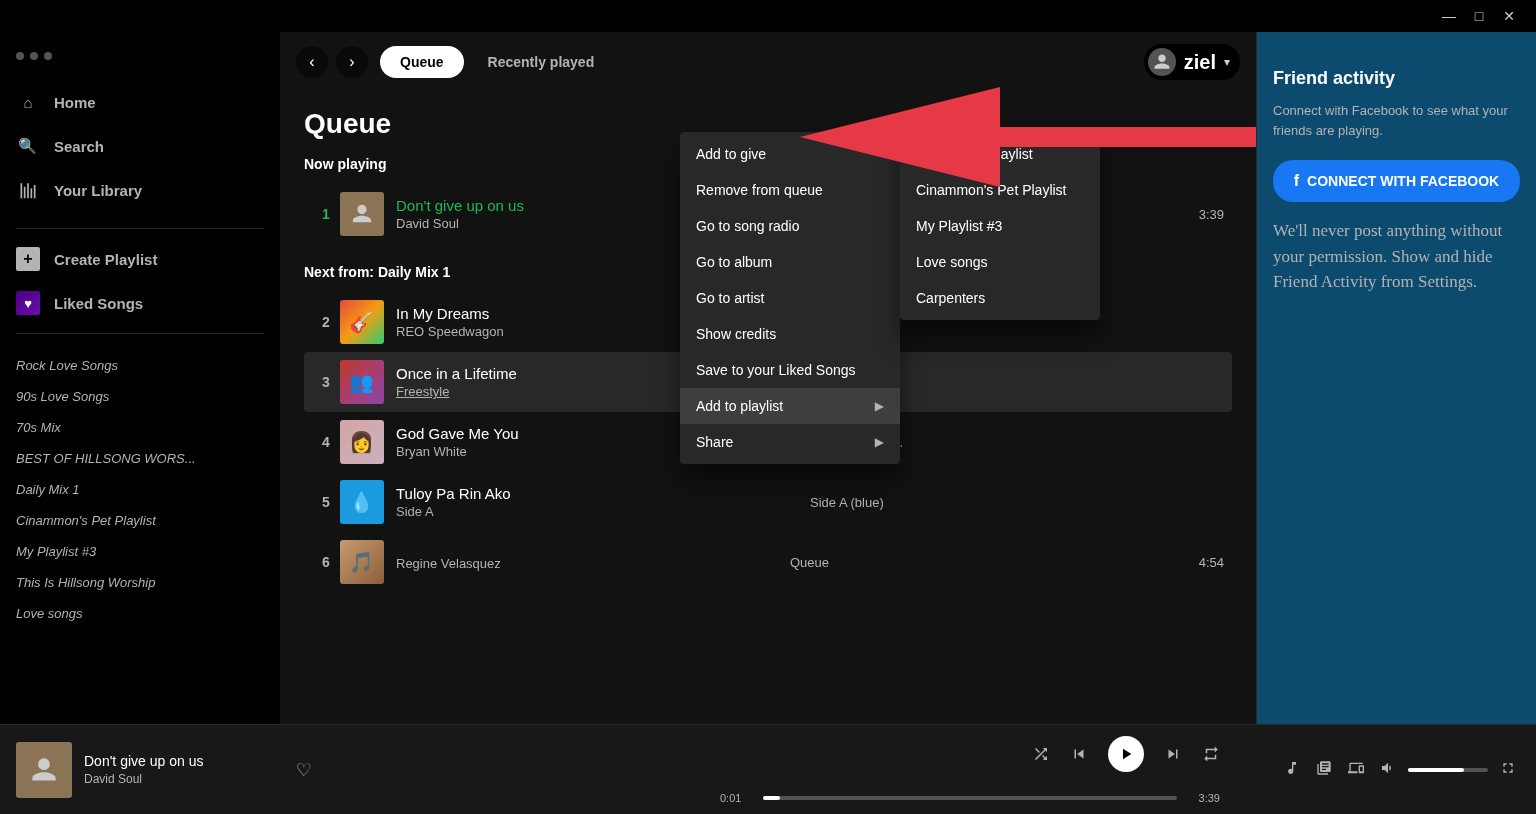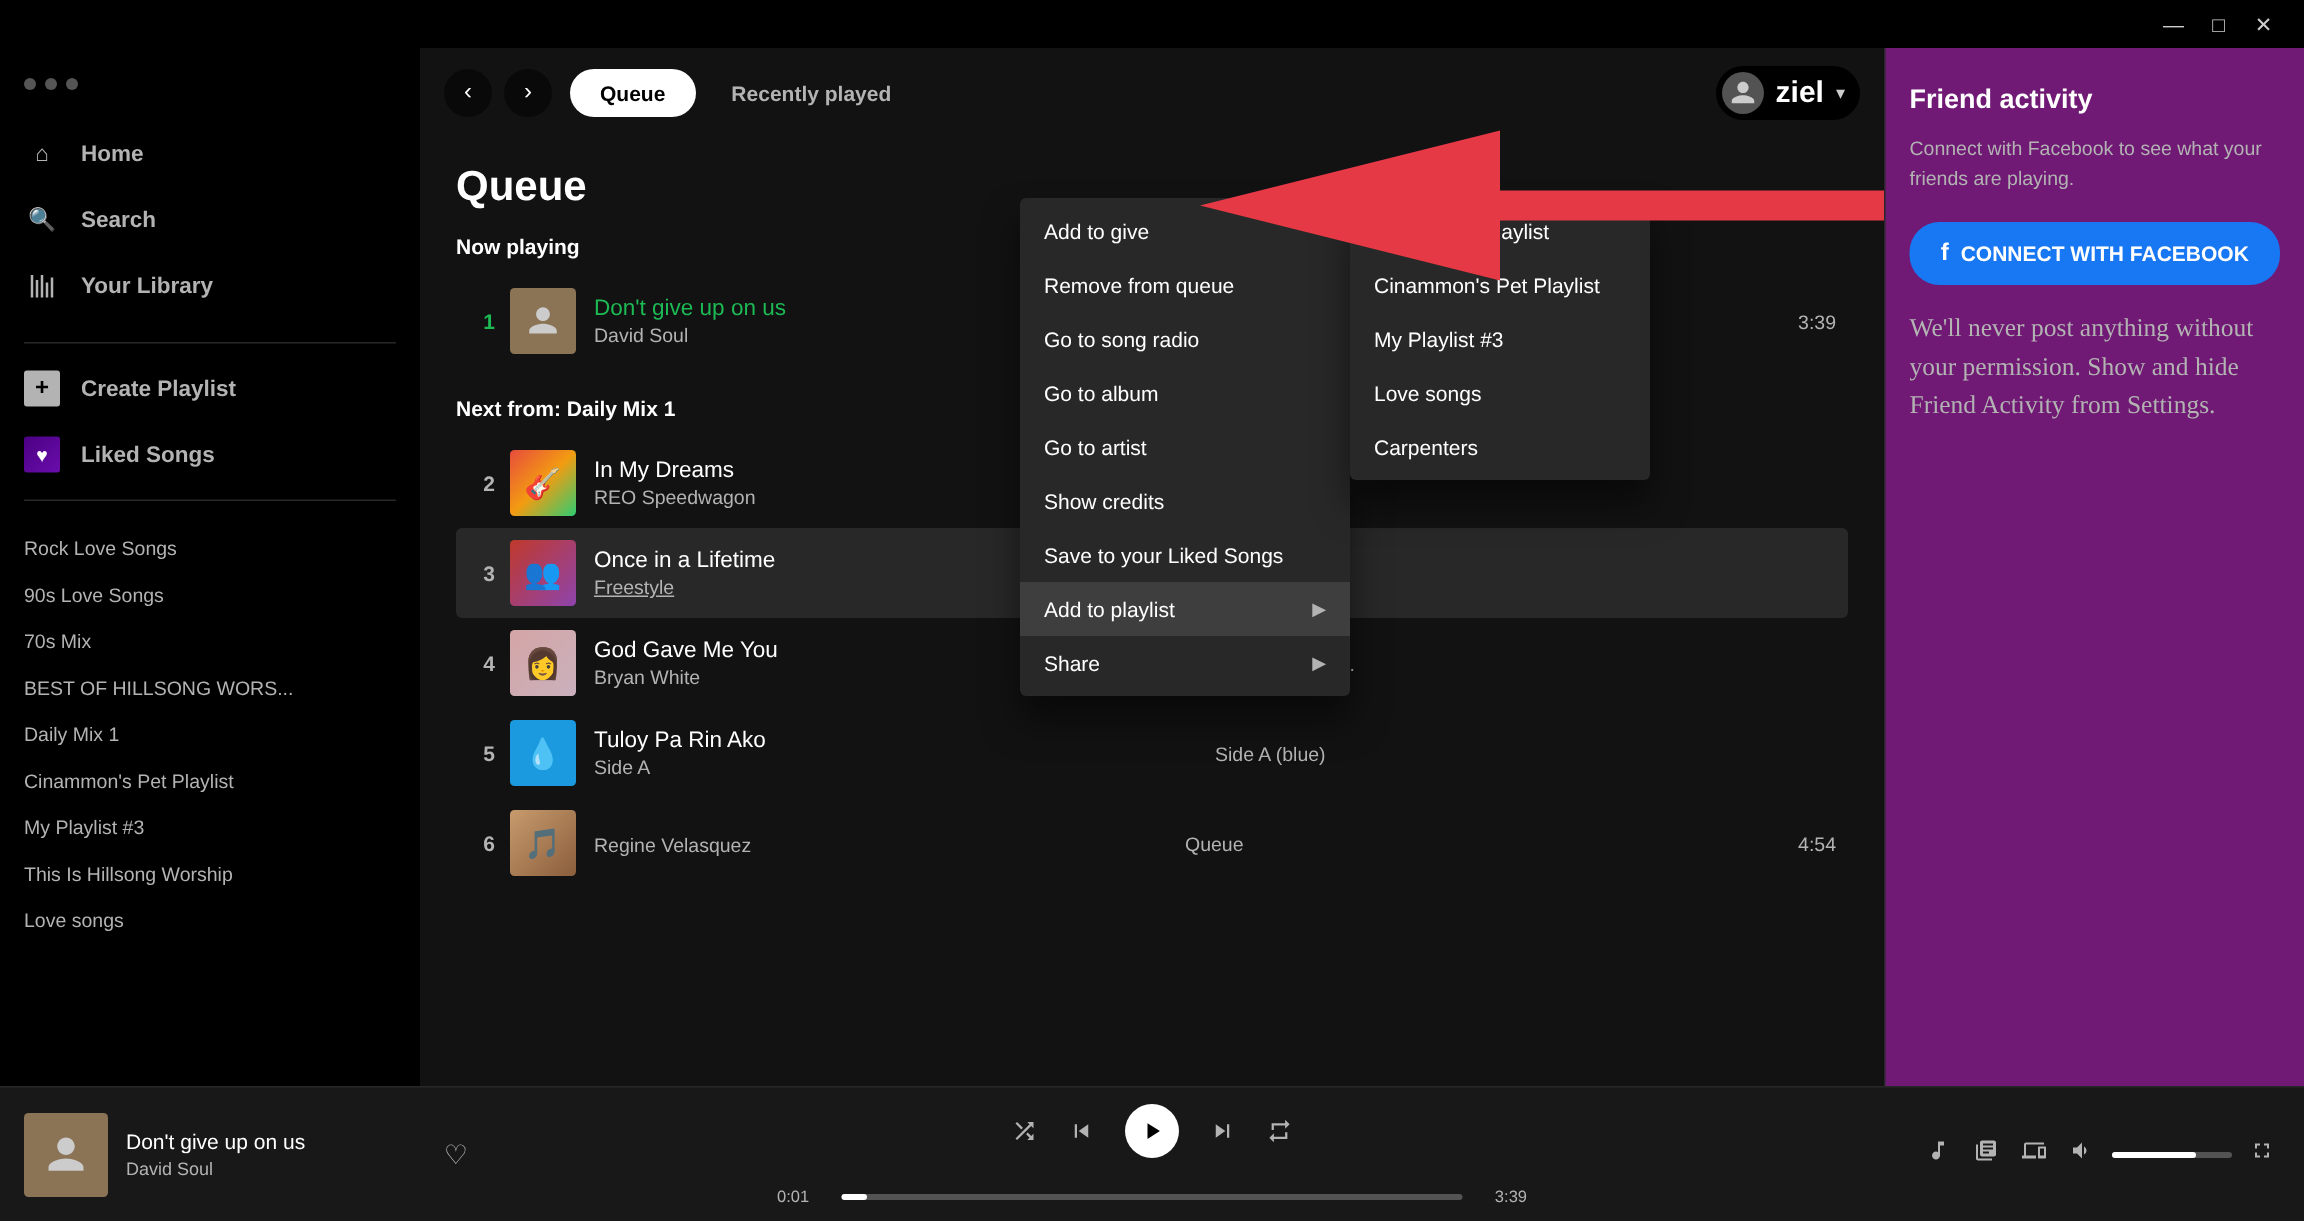--- a/index.html
+++ b/index.html
@@ -110,20 +110,21 @@
       display: flex;
       align-items: center;
       justify-content: center;
       color: #fff;
       font-size: 13px;
     }
     .sidebar-library-list {
       flex: 1;
       overflow-y: auto;
       padding: 8px 0;
+      font-style: italic;
     }
     .sidebar-library-list::-webkit-scrollbar { width: 4px; }
     .sidebar-library-list::-webkit-scrollbar-thumb { background: #555; border-radius: 2px; }
     .library-item {
       padding: 8px 16px;
       font-size: 13px;
       color: #b3b3b3;
       cursor: pointer;
     }
 
@@ -286,23 +287,23 @@
     .sub-context-menu-item {
       padding: 10px 16px;
       font-size: 14px;
       cursor: pointer;
       color: #fff;
     }
 
     
     .friend-activity {
       width: 280px;
-      background: #701a75;
+      background: #0c4a6e;
       border-left: 1px solid #282828;
-      padding: 24px 16px;
+      padding: 36px 16px;
       flex-shrink: 0;
     }
     .friend-activity-title { font-size: 18px; font-weight: 700; margin-bottom: 12px; }
     .friend-activity-desc { font-size: 13px; color: #b3b3b3; margin-bottom: 20px; line-height: 1.5; }
     .connect-facebook-btn {
       background: #1877f2;
       color: #fff;
       border: none;
       border-radius: 20px;
       padding: 12px 20px;
@@ -351,21 +352,21 @@
       color: #b3b3b3;
       cursor: pointer;
       font-size: 18px;
       padding: 4px;
     }
 
     .player-center {
       flex: 1;
       display: flex;
       flex-direction: column;
-      align-items: center;
+      align-items: flex-end;
       gap: 20px;
     }
     .player-controls {
       display: flex;
       align-items: center;
       gap: 20px;
     }
     .ctrl-btn {
       background: none;
       border: none;

